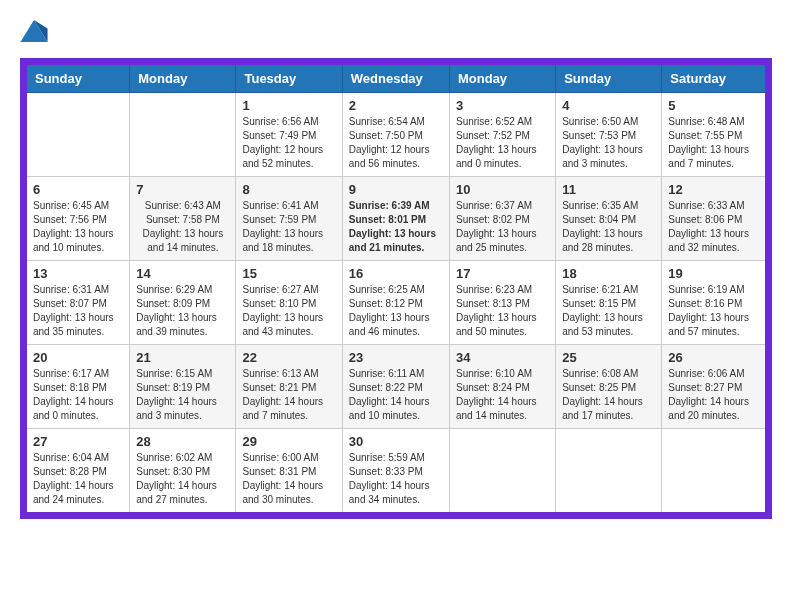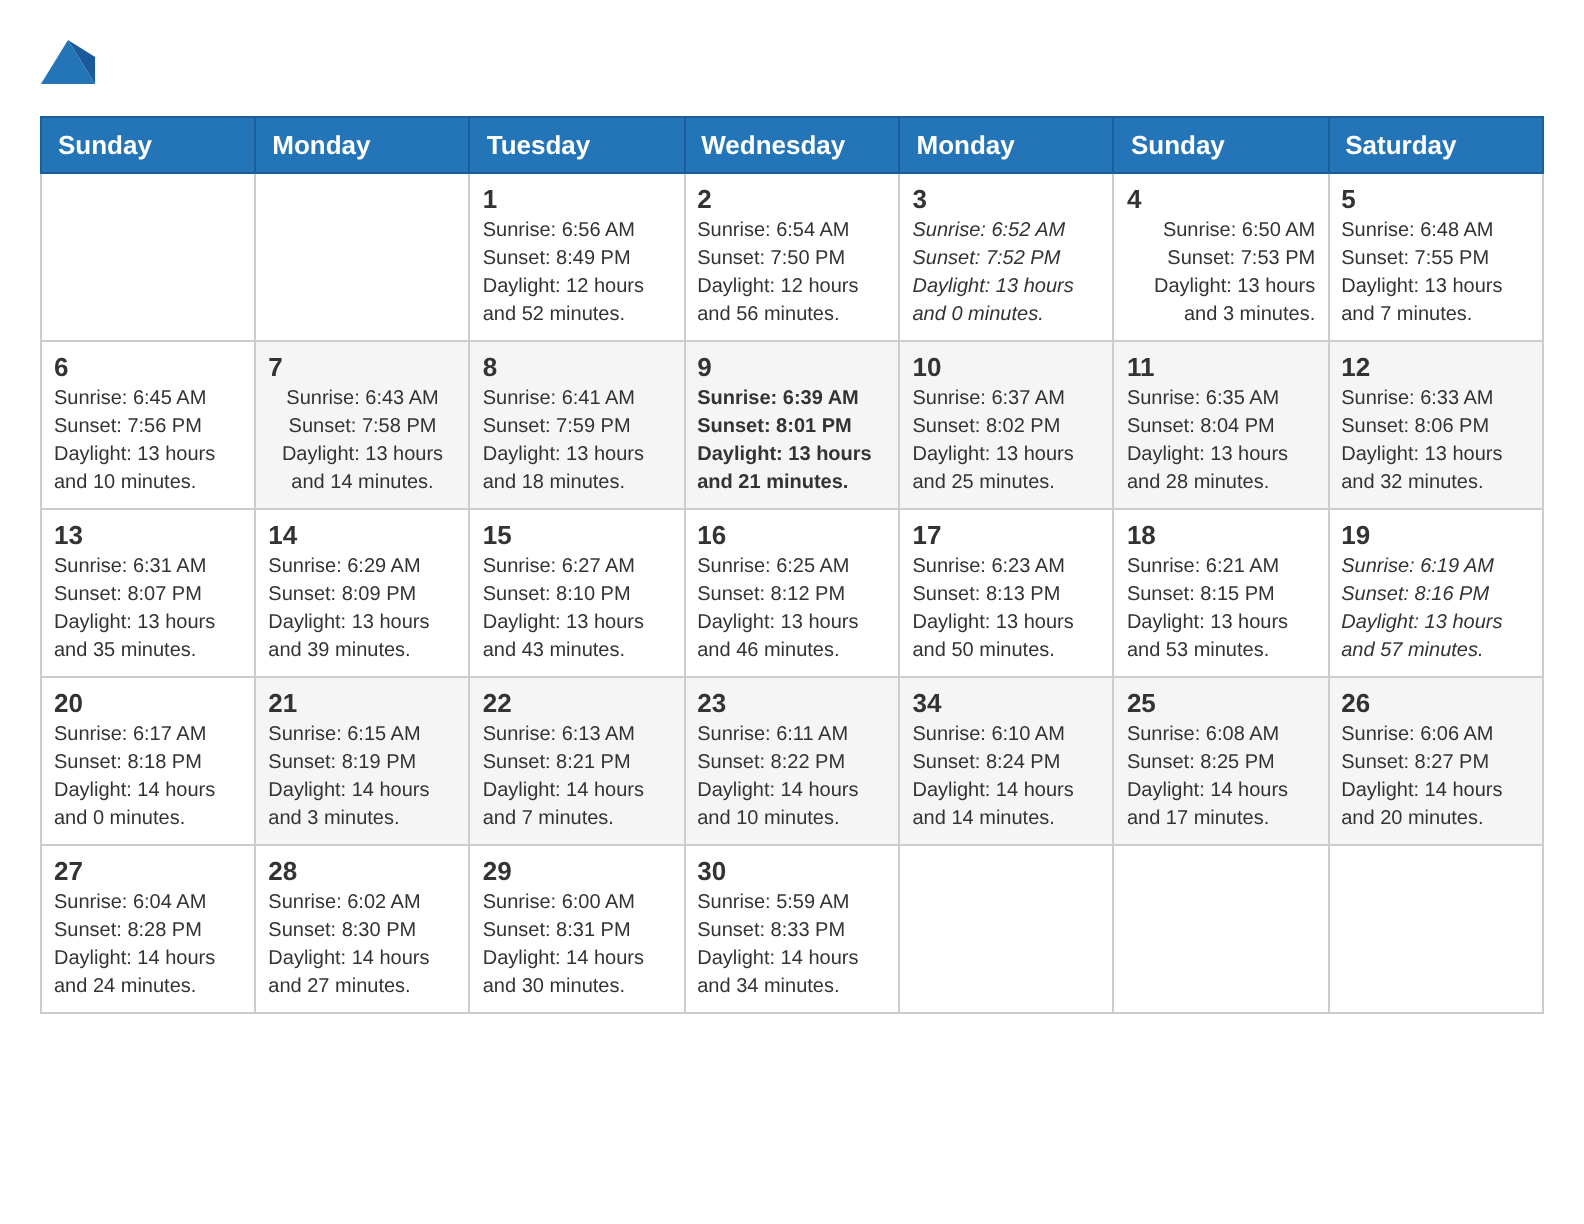--- a/index.html
+++ b/index.html
@@ -44,21 +44,21 @@
       font-weight: bold;
       color: #333;
     }
     .title-location {
       font-size: 16px;
       color: #555;
     }
     .calendar {
       width: 100%;
       border-collapse: collapse;
-      border: 1px solid #6d28d9;
+      border: 7px solid #6d28d9;
       margin-top: 16px;
     }
     .calendar th {
       background-color: #2474b8;
       color: #fff;
       font-size: 13px;
       font-weight: bold;
       padding: 6px 8px;
       border: 1px solid #1a5f9a;
       text-align: left;
@@ -128,38 +128,38 @@
         <th>Saturday</th>
       </tr>
   </thead>
   <tbody id="calendar-body">
   <tr class="row-odd">
         <td class="empty-cell"></td>
         <td class="empty-cell"></td>
         <td>
           <span class="day-number">1</span>
           <div class="day-info" style="white-space: pre-line;">Sunrise: 6:56 AM
-Sunset: 8:49 PM
+Sunset: 7:49 PM
 Daylight: 12 hours and 52 minutes.</div>
         </td>
         <td>
           <span class="day-number">2</span>
           <div class="day-info" style="white-space: pre-line;">Sunrise: 6:54 AM
 Sunset: 7:50 PM
 Daylight: 12 hours and 56 minutes.</div>
         </td>
         <td>
           <span class="day-number">3</span>
-          <div class="day-info" style="white-space: pre-line; font-style: italic;">Sunrise: 6:52 AM
+          <div class="day-info" style="white-space: pre-line;">Sunrise: 6:52 AM
 Sunset: 7:52 PM
 Daylight: 13 hours and 0 minutes.</div>
         </td>
         <td>
           <span class="day-number">4</span>
-          <div class="day-info" style="white-space: pre-line; text-align: right;">Sunrise: 6:50 AM
+          <div class="day-info" style="white-space: pre-line;">Sunrise: 6:50 AM
 Sunset: 7:53 PM
 Daylight: 13 hours and 3 minutes.</div>
         </td>
         <td>
           <span class="day-number">5</span>
           <div class="day-info" style="white-space: pre-line;">Sunrise: 6:48 AM
 Sunset: 7:55 PM
 Daylight: 13 hours and 7 minutes.</div>
         </td>
       </tr>
@@ -239,21 +239,21 @@
 Daylight: 13 hours and 50 minutes.</div>
         </td>
         <td>
           <span class="day-number">18</span>
           <div class="day-info" style="white-space: pre-line;">Sunrise: 6:21 AM
 Sunset: 8:15 PM
 Daylight: 13 hours and 53 minutes.</div>
         </td>
         <td>
           <span class="day-number">19</span>
-          <div class="day-info" style="white-space: pre-line; font-style: italic;">Sunrise: 6:19 AM
+          <div class="day-info" style="white-space: pre-line;">Sunrise: 6:19 AM
 Sunset: 8:16 PM
 Daylight: 13 hours and 57 minutes.</div>
         </td>
       </tr>
       <tr class="row-even">
         <td>
           <span class="day-number">20</span>
           <div class="day-info" style="white-space: pre-line;">Sunrise: 6:17 AM
 Sunset: 8:18 PM
 Daylight: 14 hours and 0 minutes.</div>

